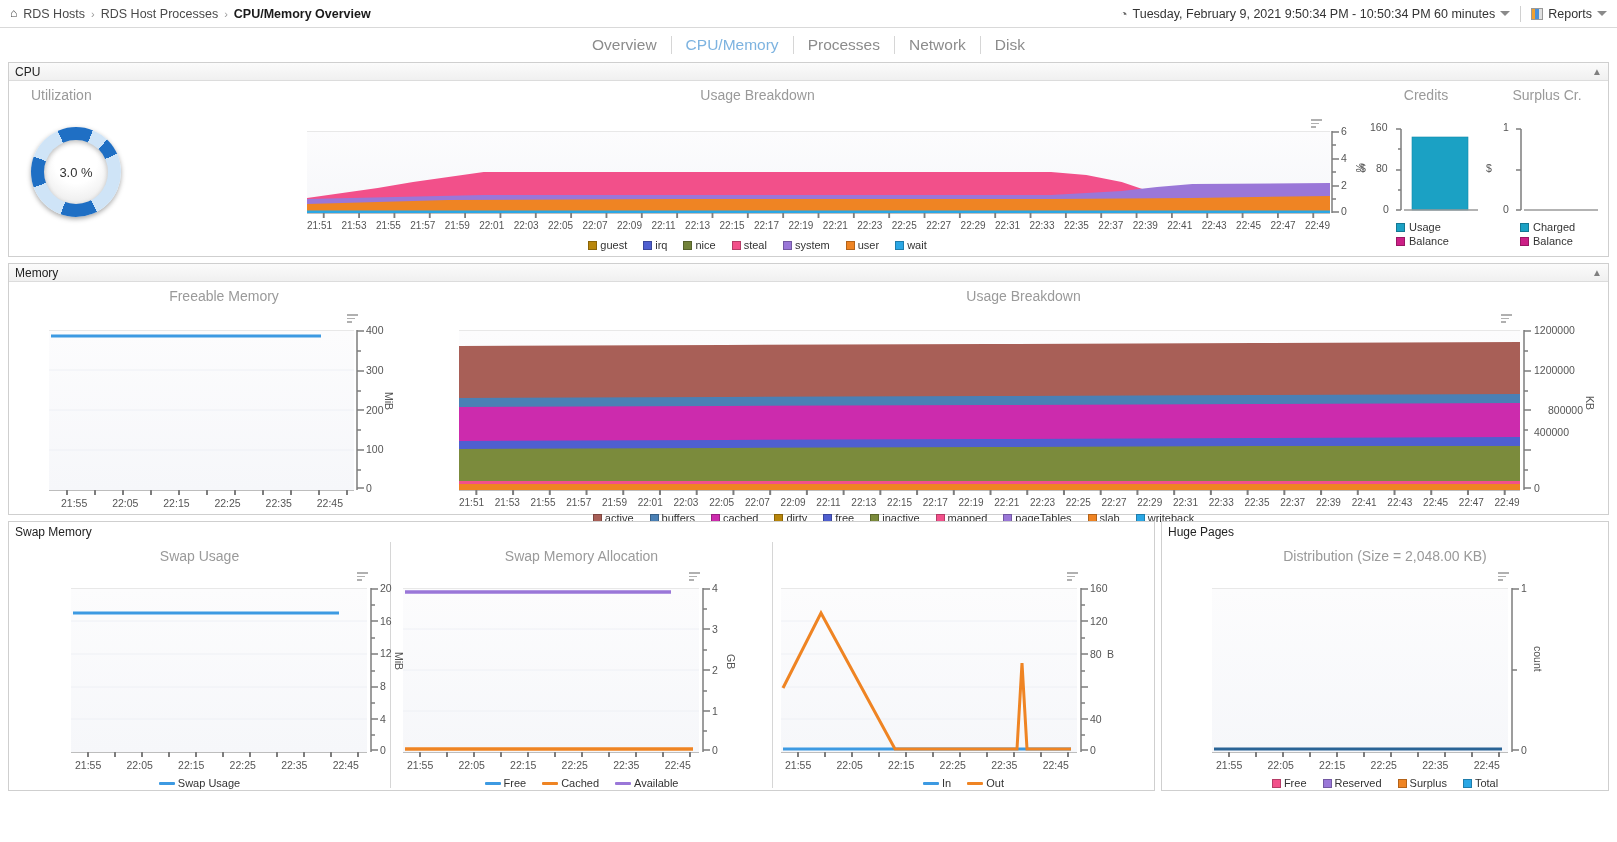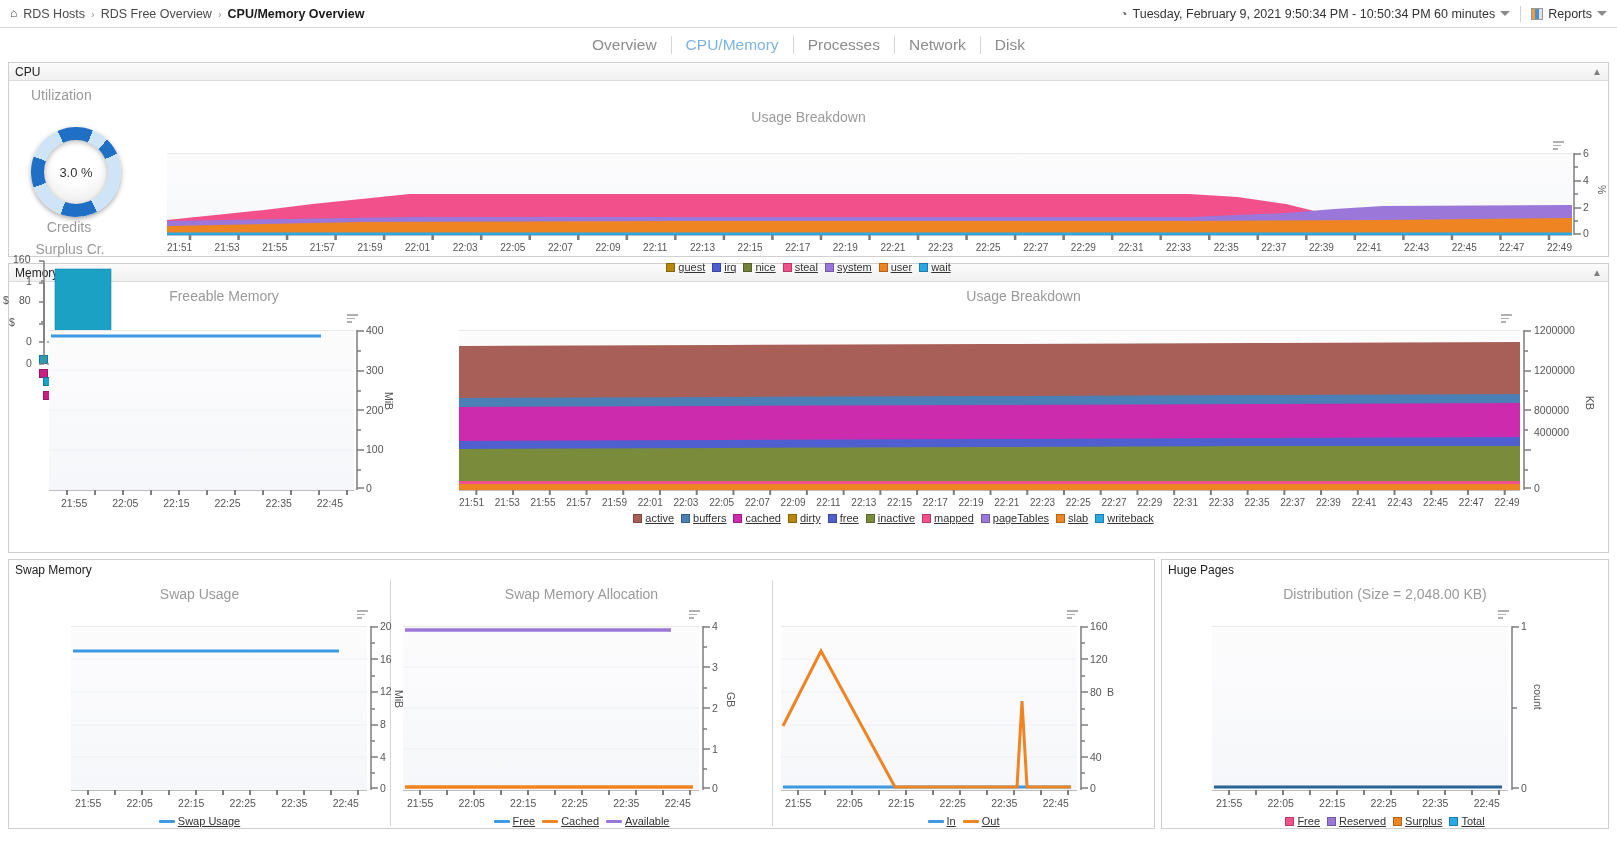--- a/index.html
+++ b/index.html
@@ -86,21 +86,21 @@
   }
   .hamb i { display:block; height:1.5px; background:#b0b0b0; margin-bottom:2px; }
   .hamb i:nth-child(1){width:11px}.hamb i:nth-child(2){width:8px}.hamb i:nth-child(3){width:5px}
 
   .axis-lbl { position:absolute; font-size: 10.5px; color:#555; white-space:nowrap; }
   .axis-unit { position:absolute; font-size: 10.5px; color:#555; white-space:nowrap;
     writing-mode: vertical-rl; }
 
   .legend {
     display:flex; align-items:center; justify-content:center;
-    gap: 7px; flex-wrap: wrap; font-size: 11px; color:#333;text-decoration:underline;
+    gap: 16px; flex-wrap: wrap; font-size: 11px; color:#333;
   }
   .legend .it { display:flex; align-items:center; gap:3px; }
   .sw { width:9px; height:9px; border:1px solid rgba(0,0,0,.25); display:inline-block; }
   .swline { width:16px; height:3px; display:inline-block; border-radius:1px; }
 
   
   .gauge-wrap { position:relative; width:90px; height:90px; }
   .gauge-outer {
     position:absolute; inset:0; border-radius:50%;
     background: conic-gradient(from 0deg,
@@ -126,21 +126,21 @@
   .sub-panel { border:1px solid #cfcfcf; background:#fff; }
 </style>
 </head>
 <body>
 
 <div class="topbar">
   <div class="breadcrumb">
     <span class="home-ic">⌂</span>
     <span class="crumb">RDS Hosts</span>
     <span class="sep">›</span>
-    <span class="crumb">RDS Free Overview</span>
+    <span class="crumb">RDS Host Processes</span>
     <span class="sep">›</span>
     <span class="crumb current">CPU/Memory Overview</span>
   </div>
   <div class="topright">
     <div class="grp">
       <span class="clock-ic">◔</span>
       <span>Tuesday, February 9, 2021 9:50:34 PM - 10:50:34 PM 60 minutes</span>
       <span class="caret"></span>
     </div>
     <div class="vdiv"></div>
@@ -158,21 +158,21 @@
   <div class="tab">Processes</div>
   <div class="tab">Network</div>
   <div class="tab">Disk</div>
 </div>
 
 <div class="panel" style="height:195px;">
   <div class="panel-hd">
     <span>CPU</span>
     <span class="collapse-ic">▲</span>
   </div>
-  <div class="hsplit" style="height:176px;flex-direction:column;">
+  <div class="hsplit" style="height:176px;">
 
     <div style="width:140px;position:relative;">
       <div class="chart-title" style="text-align:left;padding-left:22px;">Utilization</div>
       <div style="position:absolute;left:22px;top:46px;">
         <div class="gauge-wrap">
           <div class="gauge-outer"></div>
           <div class="gauge-inner">3.0 %</div>
         </div>
       </div>
     </div>
@@ -312,21 +312,21 @@
             <i class="sw" style="background:#ef8423"></i>
             <span>user</span>
           </span>
         <span class="it">
             <i class="sw" style="background:#2aa7e5"></i>
             <span>wait</span>
           </span>
       </div>
     </div>
 
-    <div style="width:120px;position:relative;margin-top:33px;">
+    <div style="width:120px;position:relative;">
       <div class="chart-title">Credits</div>
       <div class="plot" style="position:absolute;left:38px;right:8px;top:48px;height:82px;">
         <svg width="100%" height="100%" viewBox="0 0 74 82" preserveAspectRatio="none" style="position:absolute;inset:0;">
           <rect x="8" y="8" width="56" height="73" fill="#1ba1c4" stroke="#1389aa" stroke-width="0.6"></rect>
           <line x1="0" y1="81" x2="74" y2="81" stroke="#9a9a9a" stroke-width="1.5"></line>
         </svg>
         <svg width="12" height="86" style="position:absolute;left:-12px;top:-2px;">
           <line x1="9" y1="2" x2="9" y2="83" stroke="#7d7d7d" stroke-width="1.5"></line>
           <g stroke="#7d7d7d" stroke-width="1.5">
             <line x1="4" y1="2" x2="9" y2="2"></line>
@@ -378,21 +378,21 @@
           </div>
         <div class="it" style="display:flex;align-items:center;gap:4px;">
             <i class="sw" style="background:#cc1f86"></i>
             <span>Balance</span>
           </div>
       </div>
     </div>
   </div>
 </div>
 
-<div class="panel" style="height:290px;">
+<div class="panel" style="height:252px;">
   <div class="panel-hd">
     <span>Memory</span>
     <span class="collapse-ic">▲</span>
   </div>
   <div class="hsplit" style="height:229px;">
 
     <div style="width:430px;position:relative;">
       <div class="chart-title">Freeable Memory</div>
       <div class="hamb" style="left:338px;top:32px;">
           <i></i>
@@ -528,21 +528,21 @@
                 <line x1="4" y1="61" x2="8" y2="61"></line>
               <line x1="4" y1="80" x2="11" y2="80"></line> 
                 <line x1="4" y1="100" x2="8" y2="100"></line>
               <line x1="4" y1="120" x2="11" y2="120"></line>
                 <line x1="4" y1="140" x2="8" y2="140"></line>
               <line x1="4" y1="158" x2="11" y2="158"></line>
             </g>
           </svg>
           <div class="axis-lbl" style="left:14px;top:-6px;">1200000</div>
           <div class="axis-lbl" style="left:14px;top:34px;">1200000</div>
-          <div class="axis-lbl" style="left:14px;top:74px;">800000</div>
+          <div class="axis-lbl" style="left:28px;top:74px;">800000</div>
           <div class="axis-lbl" style="left:14px;top:96px;">400000</div>
           <div class="axis-lbl" style="left:14px;top:152px;">0</div>
           <div class="axis-unit" style="left:64px;top:66px;">KB</div>
         </div>
       </div>
 
       <div style="position:absolute;left:20px;right:88px;top:215px;display:flex;justify-content:space-between;font-size:10px;color:#555;">
         <span>21:51</span>
         <span>21:53</span>
         <span>21:55</span>

